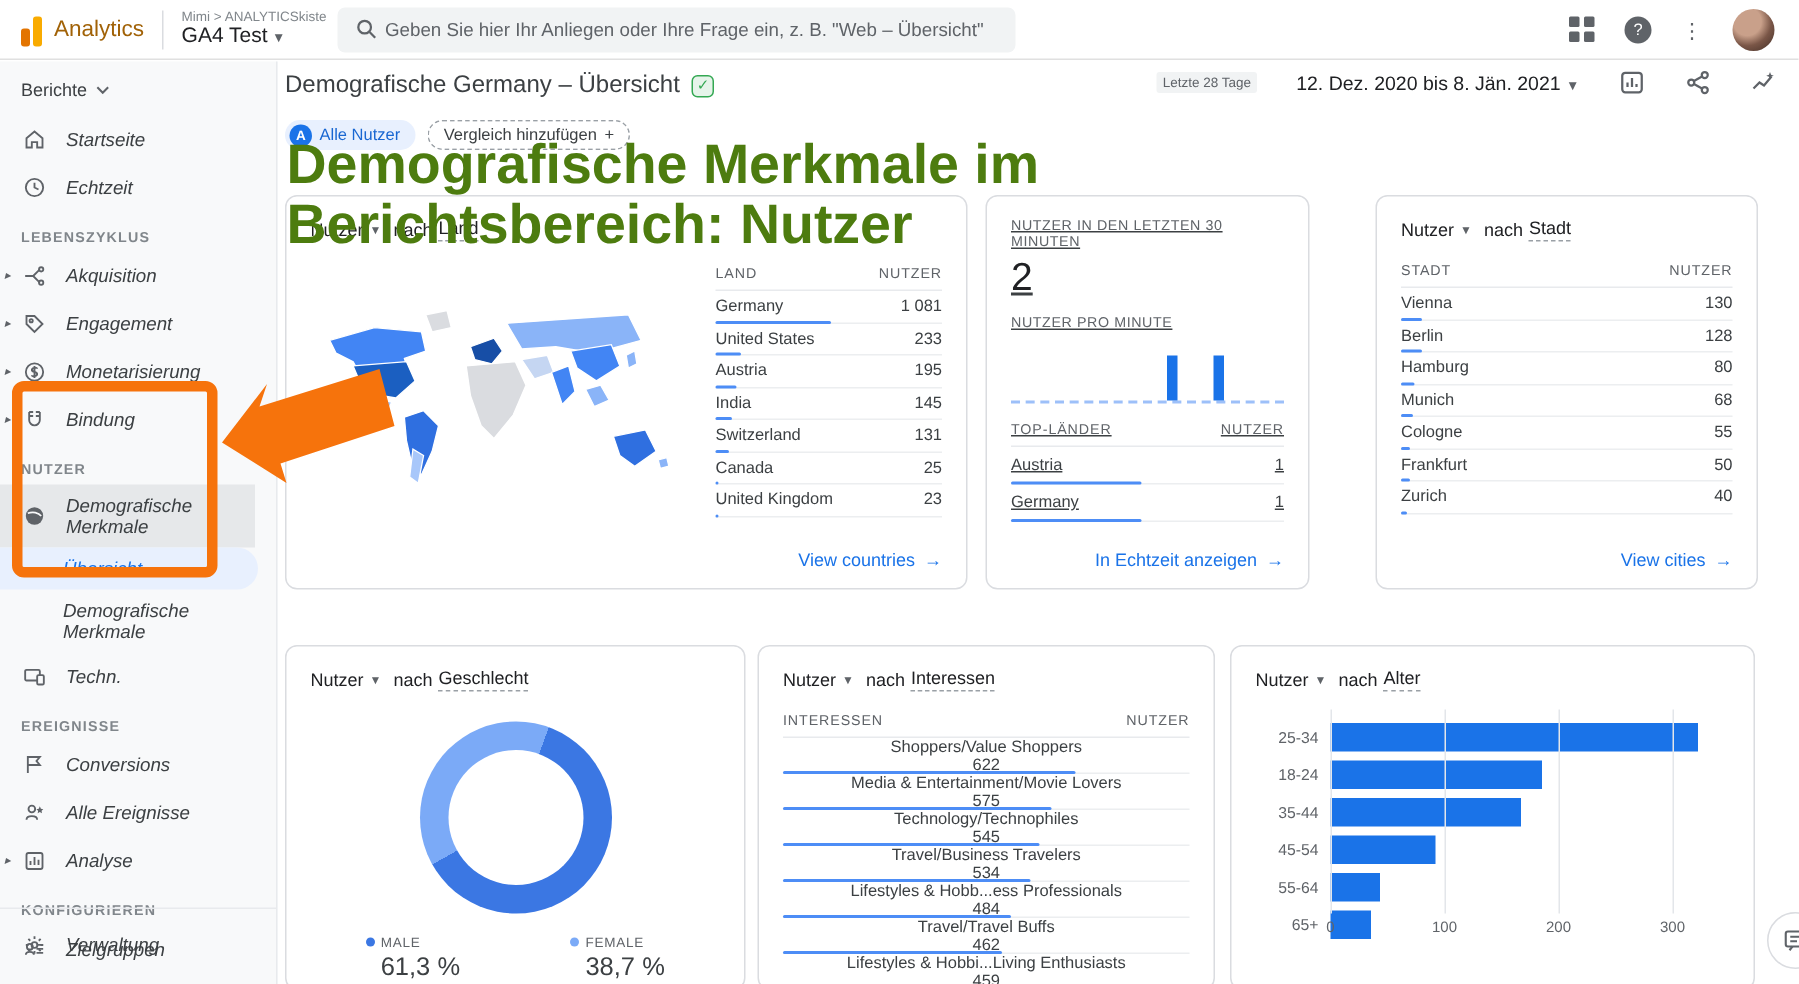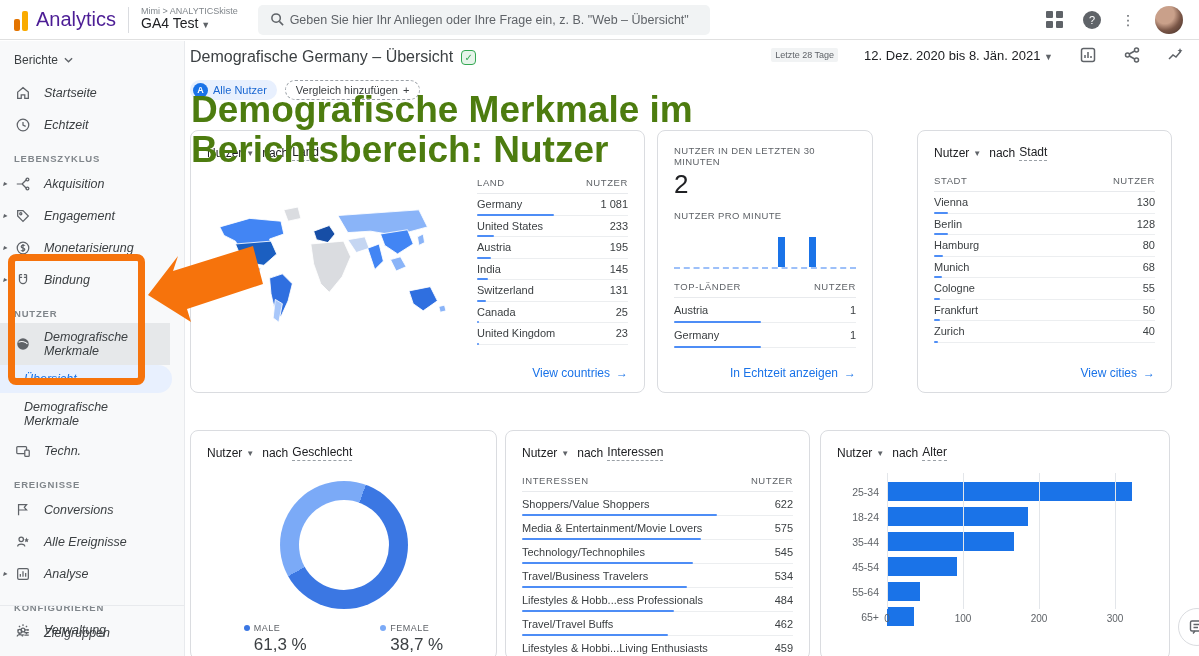--- a/index.html
+++ b/index.html
@@ -5,27 +5,27 @@
   * { margin:0; padding:0; box-sizing:border-box; }
   html,body { width:1199px; height:656px; overflow:hidden; background:#fff;
     font-family:"Liberation Sans", sans-serif; color:#3c4043; }
 
   
   #topbar { position:absolute; left:0; top:0; width:1199px; height:40px; background:#fff;
     border-bottom:1px solid #e0e0e0; display:flex; align-items:center; z-index:30; }
   .ga-logo { display:flex; align-items:flex-end; gap:2px; margin-left:14px; height:22px; }
   .ga-bar1{width:6px;height:20px;background:#f9ab00;border-radius:2px;}
   .ga-bar2{width:6px;height:12px;background:#e37400;border-radius:2px;align-self:flex-end;}
-  .ga-name{font-size:20px;color:#4c1d95;margin-left:8px;}
+  .ga-name{font-size:15px;color:#a16207;margin-left:8px;}
   .tb-divider{width:1px;height:26px;background:#dadce0;margin:0 12px;}
   .prop-small{font-size:9px;color:#80868b;line-height:10px;}
   .prop-name{font-size:14px;color:#202124;line-height:15px;}
   .prop-caret{font-size:9px;color:#5f6368;margin-left:3px;}
   #searchbar{display:flex;align-items:center;gap:5px;background:#f1f3f4;border-radius:5px;
-    height:30px;width:452px;margin-left:20px;padding:0 12px;}
+    height:30px;width:452px;margin-left:7px;padding:0 12px;}
   #searchbar .ph{font-size:12.5px;color:#5f6368;white-space:nowrap;overflow:hidden;}
   .tb-right{margin-left:auto;display:flex;align-items:center;gap:20px;margin-right:16px;}
   .apps-grid{display:grid;grid-template-columns:7px 7px;grid-gap:3px;}
   .apps-grid i{width:7px;height:7px;background:#5f6368;border-radius:1px;}
   .help-circ{width:18px;height:18px;border-radius:50%;background:#5f6368;color:#fff;
     font-size:11px;display:flex;align-items:center;justify-content:center;}
   .vdots{font-size:14px;color:#5f6368;letter-spacing:0;}
   .avatar{width:28px;height:28px;border-radius:50%;
     background:radial-gradient(circle at 35% 30%,#c9a08a 0 35%,#7a5647 60%,#3d2b24 100%);}
 
@@ -33,21 +33,21 @@
   #sidebar{position:absolute;left:0;top:41px;width:185px;height:615px;background:#f8f9fa;
     border-right:1px solid #e8eaed;z-index:10;font-size:12.5px;}
   .sb-reports{display:flex;align-items:center;gap:6px;padding:12px 0 10px 14px;color:#3c4043;font-size:12px;}
   .sb-item{display:flex;align-items:center;gap:12px;padding:7px 8px 7px 14px;color:#3c4043;
     position:relative;line-height:14px;font-style:italic;}
   .sb-item .exp{position:absolute;left:3px;font-size:8px;color:#5f6368;}
   .sb-icon{width:18px;height:18px;flex:0 0 18px;display:flex;align-items:center;justify-content:center;}
   .sb-icon svg{stroke:#5f6368;fill:none;stroke-width:1.4;}
   .sb-head{font-size:9.5px;letter-spacing:0.8px;color:#80868b;padding:12px 0 4px 14px;font-weight:bold;}
   .sb-sel{background:#e6e8ea;}
-  .sb-sub{padding-left:24px;}
+  .sb-sub{padding-left:42px;}
   .sb-sub-active{color:#1a73e8;background:#e8f0fe;border-radius:0 16px 16px 0;margin-right:12px;}
   .sb-bottom{position:absolute;bottom:10px;left:0;right:0;border-top:1px solid #e8eaed;padding-top:8px;}
 
   
   #main-title{position:absolute;left:190px;top:48px;font-size:16px;color:#3c4043;z-index:5;
     display:flex;align-items:center;gap:8px;}
   .dq-badge{width:15px;height:15px;border:1.5px solid #34a853;border-radius:4px;color:#34a853;
     font-size:10px;display:flex;align-items:center;justify-content:center;background:#e6f4ea;}
   #date-area{position:absolute;right:14px;top:46px;display:flex;align-items:center;gap:26px;z-index:5;}
   .range-chip{font-size:9px;color:#5f6368;background:#f1f3f4;padding:2px 4px;border-radius:2px;}
@@ -82,21 +82,21 @@
   .tbar{position:absolute;left:0;bottom:-1px;height:2px;background:#4d8df6;border-radius:1px;}
   .card-link{position:absolute;right:16px;bottom:12px;font-size:12px;color:#1a73e8;
     display:flex;align-items:center;gap:6px;}
 
   #card-country{left:190px;top:130px;width:455px;height:263px;}
   #card-country .body{display:flex;gap:12px;margin-top:16px;}
   #map-wrap{width:258px;padding-top:14px;}
   #country-table{flex:1;}
   #card-country .trow{height:21.5px;}
 
-  #card-realtime{left:657px;top:130px;width:216px;height:263px;}
+  #card-realtime{left:657px;top:130px;width:216px;height:263px;text-decoration:underline;}
   .rt-head{font-size:9.5px;color:#5f6368;letter-spacing:0.4px;}
   .rt-big{font-size:26px;color:#202124;margin:2px 0 10px;}
   #spark{position:relative;height:42px;margin-top:6px;border-bottom:2px dashed #9dc0f9;}
   .spark-bar{position:absolute;bottom:0;width:7px;background:#1a73e8;}
   #card-realtime .cols{margin-top:12px;}
   #card-realtime .trow{height:25px;}
 
   #card-city{left:917px;top:130px;width:255px;height:263px;}
   #card-city .cols{margin-top:14px;}
   #card-city .trow{height:21.5px;text-align:right;}
@@ -106,21 +106,21 @@
   #donut::after{content:"";position:absolute;left:19px;top:19px;width:90px;height:90px;
     border-radius:50%;background:#fff;}
   .gl-row{display:flex;justify-content:space-around;margin-top:14px;}
   .gl-item{text-align:left;}
   .gl-name{font-size:9px;color:#5f6368;letter-spacing:0.5px;display:flex;align-items:center;gap:4px;}
   .gl-dot{width:6px;height:6px;border-radius:50%;display:inline-block;}
   .gl-val{font-size:17px;color:#3c4043;margin-top:2px;padding-left:10px;}
 
   #card-interests{left:505px;top:430px;width:305px;height:230px;}
   #card-interests .cols{margin-top:14px;}
-  #card-interests .trow{height:24px;}
+  #card-interests .trow{height:24px;flex-direction:column;}
 
   #card-age{left:820px;top:430px;width:350px;height:230px;}
   .age-wrap{display:flex;margin-top:18px;}
   .age-labels{width:50px;}
   .age-labels div{height:25px;display:flex;align-items:center;justify-content:flex-end;
     padding-right:8px;font-size:10.5px;color:#5f6368;}
   .age-area{position:relative;flex:1;height:150px;}
   .gl-line{position:absolute;top:-6px;bottom:20px;width:1px;background:#e3e6ea;}
   .age-row{height:25px;display:flex;align-items:center;}
   .age-bar{height:19px;background:#1a73e8;}

